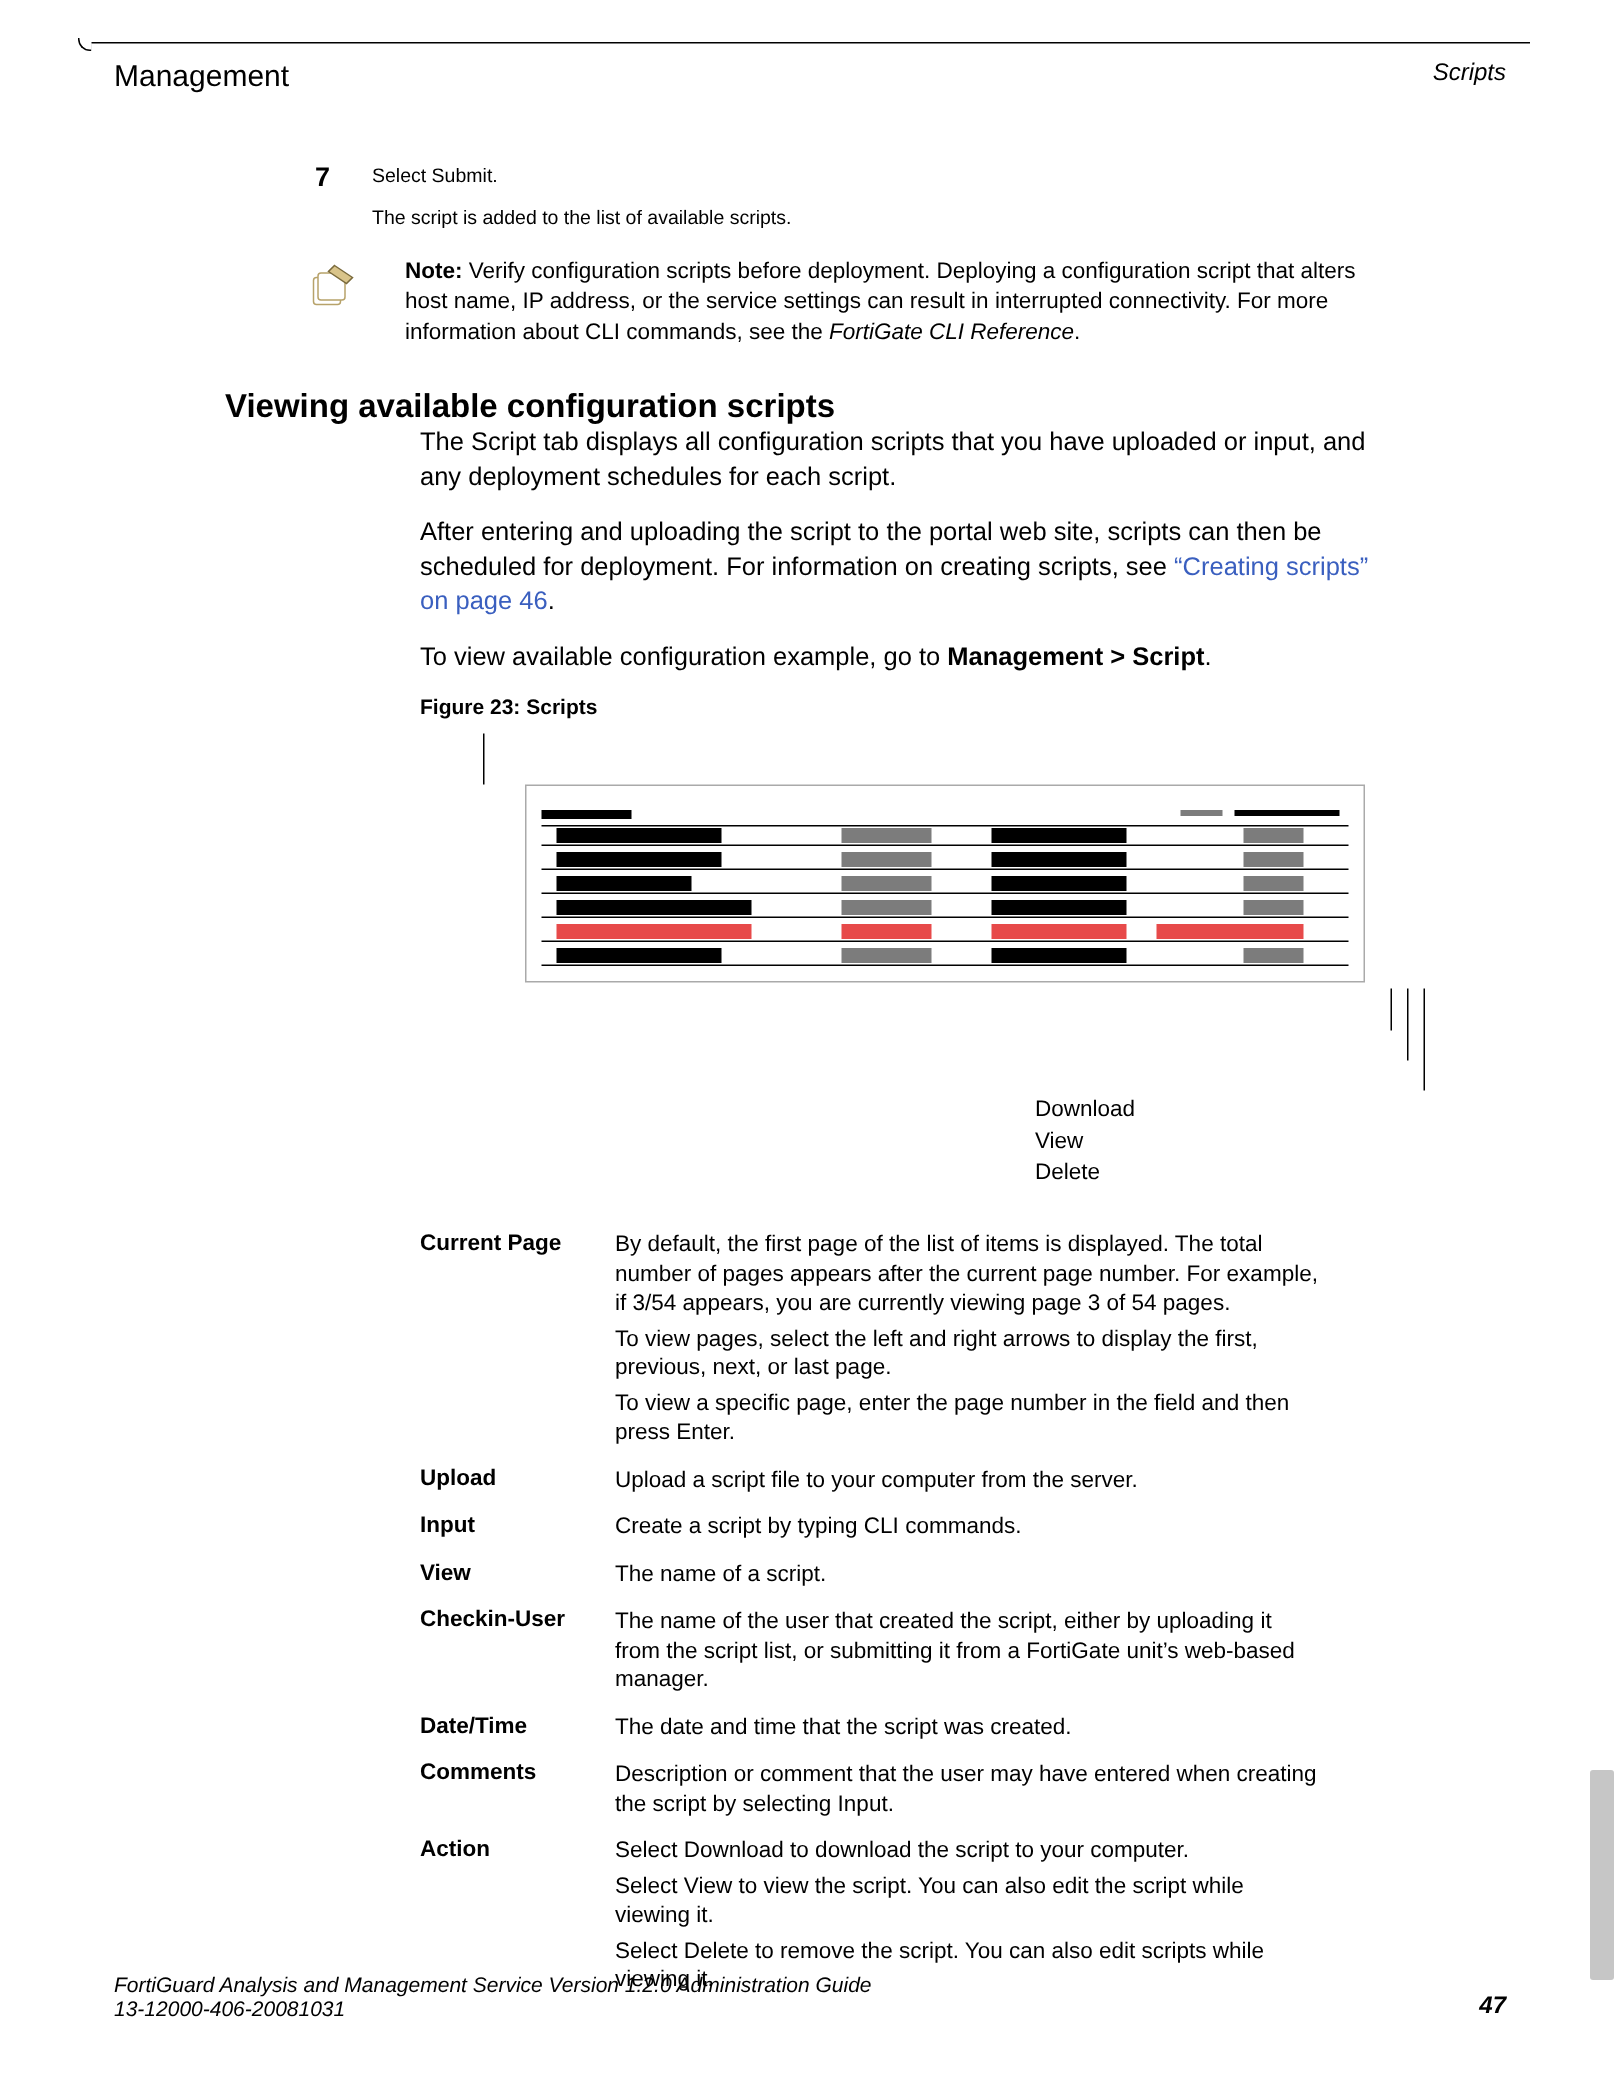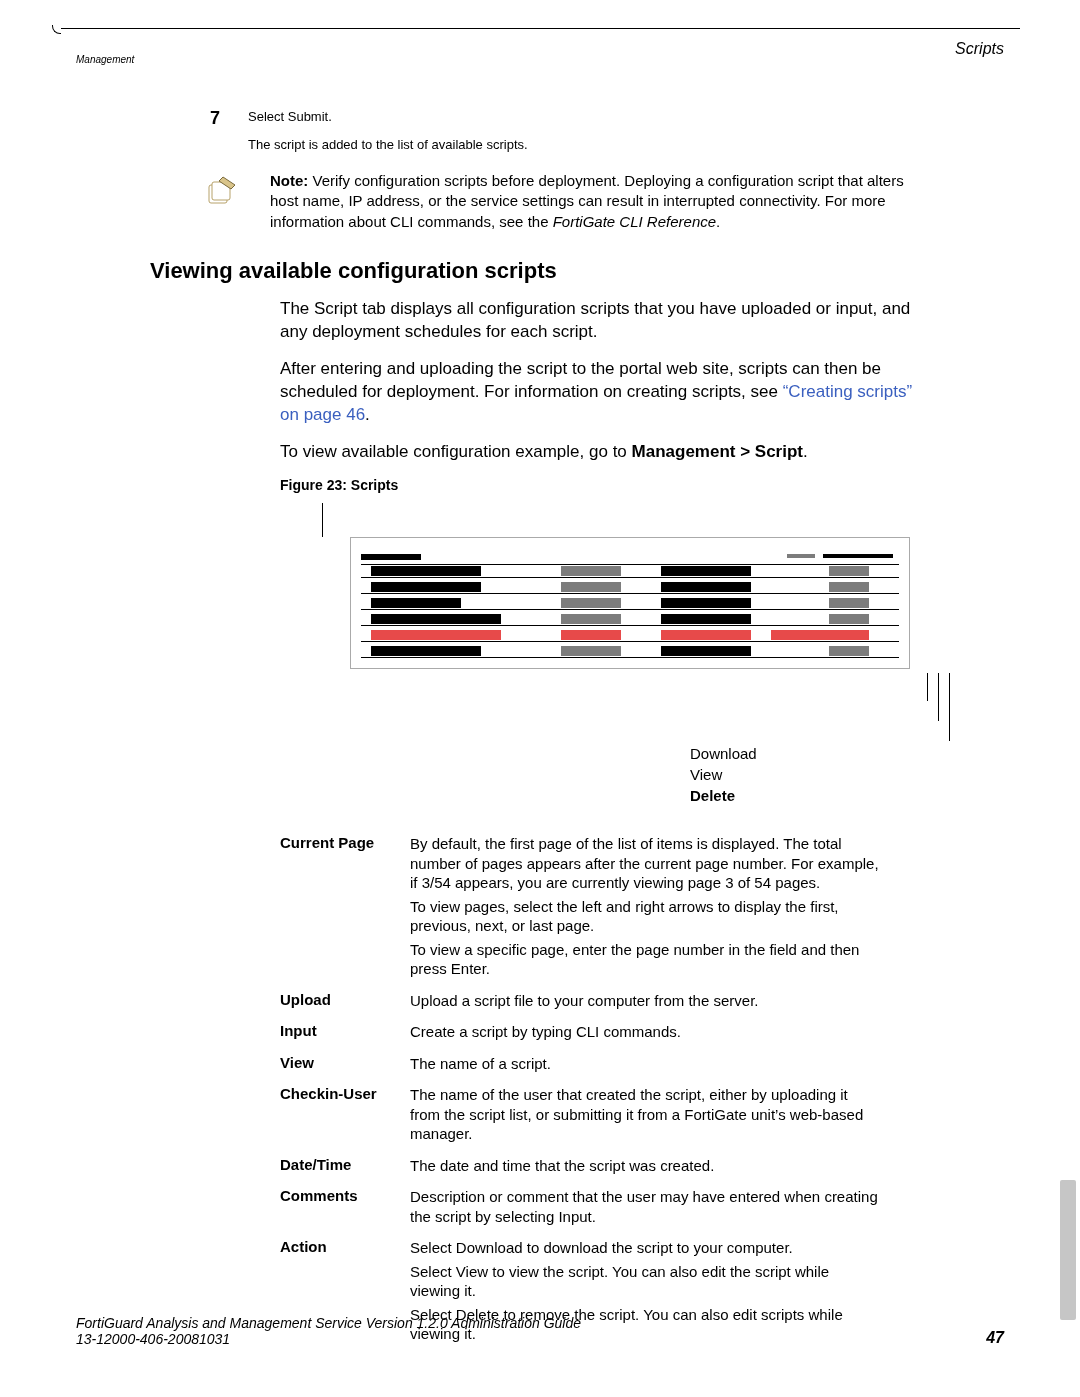--- a/index.html
+++ b/index.html
@@ -1,31 +1,31 @@
 <!DOCTYPE html>
 <html><head>
 <meta charset="utf-8">
 <style>
   * { box-sizing: border-box; margin: 0; padding: 0; }
   html, body { width: 1080px; height: 1397px; font-family: Arial, Helvetica, sans-serif; background: #fff; color: #000; }
   .page { position: relative; width: 1080px; height: 1397px; padding: 0; }
   .top-rule { position: absolute; left: 60px; right: 60px; top: 28px; height: 1px; background: #000; }
   .top-rule::before { content:""; position:absolute; left:-8px; top:-3px; width:8px; height:8px; border-left:1px solid #000; border-bottom:1px solid #000; border-bottom-left-radius:8px; background:#fff; }
-  .hdr-left { position:absolute; left:76px; top:40px; font-style:italic; font-size:10px;margin-top:14px; }
+  .hdr-left { position:absolute; left:76px; top:40px; font-size:20px; }
   .hdr-right { position:absolute; right:76px; top:40px; font-style:italic; font-size:16px; }
   .content { position:absolute; left:150px; right:150px; top:108px; }
   .step-row { display:flex; gap:28px; }
   .step-num { width:70px; text-align:right; font-weight:bold; font-size:18px; }
   .step-body { flex:1; font-size:13px; line-height:1.35; }
   .step-body .line2 { margin-top:10px; }
   .note-row { display:flex; gap:18px; margin-top:18px; }
   .note-icon { width:62px; display:flex; align-items:flex-start; justify-content:center; padding-top:2px; margin-left:40px; }
   .note-text { flex:1; font-size:15px; line-height:1.35; }
   .note-text .italic { font-style:italic; }
-  h2.section { font-weight:bold; font-size:22px; margin-top:26px; margin-bottom:14px; }
+  h2.section { font-weight:bold; font-size:22px; margin-top:26px; }
   .para { font-size:17px; line-height:1.35; margin-left:130px; margin-bottom:14px; }
   .link { color:#3a5fbf; }
   .figcap { font-weight:bold; font-size:14px; margin-left:130px; margin-top:6px; margin-bottom:10px; }
   .fig-area { margin-left:130px; margin-bottom:26px; }
   .callout-top { font-size:15px; margin-left:14px; margin-bottom:6px; line-height:1.15; }
   .callout-leader-v { width:1px; height:34px; background:#000; margin-left:42px; }
   .fig-box { margin-left:70px; width:560px; border:1px solid #aaa; padding:10px 10px 6px 10px; background:#fff; }
   .bar { height:10px; margin:6px 0; background:#fff; position:relative; }
   .seg { position:absolute; top:0; bottom:0; }
   .blk { background:#000; }
@@ -145,21 +145,21 @@
       </div>
 
       <div class="callouts-right">
         <div style="text-align:right; margin-right:40px;">
           <span class="lead"></span>
           <span class="lead" style="height:48px;"></span>
           <span class="lead" style="height:68px;"></span>
         </div>
         <div style="margin-right:60px;">Download</div>
         <div style="margin-right:44px;">View</div>
-        <div style="margin-right:28px;font-weight:bold;">Delete</div>
+        <div style="margin-right:28px;">Delete</div>
       </div>
     </div>
 
     <table class="defs">
       <tbody>
           <tr>
             <td class="term">Current Page</td>
         <td class="desc">
           <p>By default, the first page of the list of items is displayed. The total number of pages appears after the current page number. For example, if 3/54 appears, you are currently viewing page 3 of 54 pages.</p>
           <p>To view pages, select the left and right arrows to display the first, previous, next, or last page.</p>

